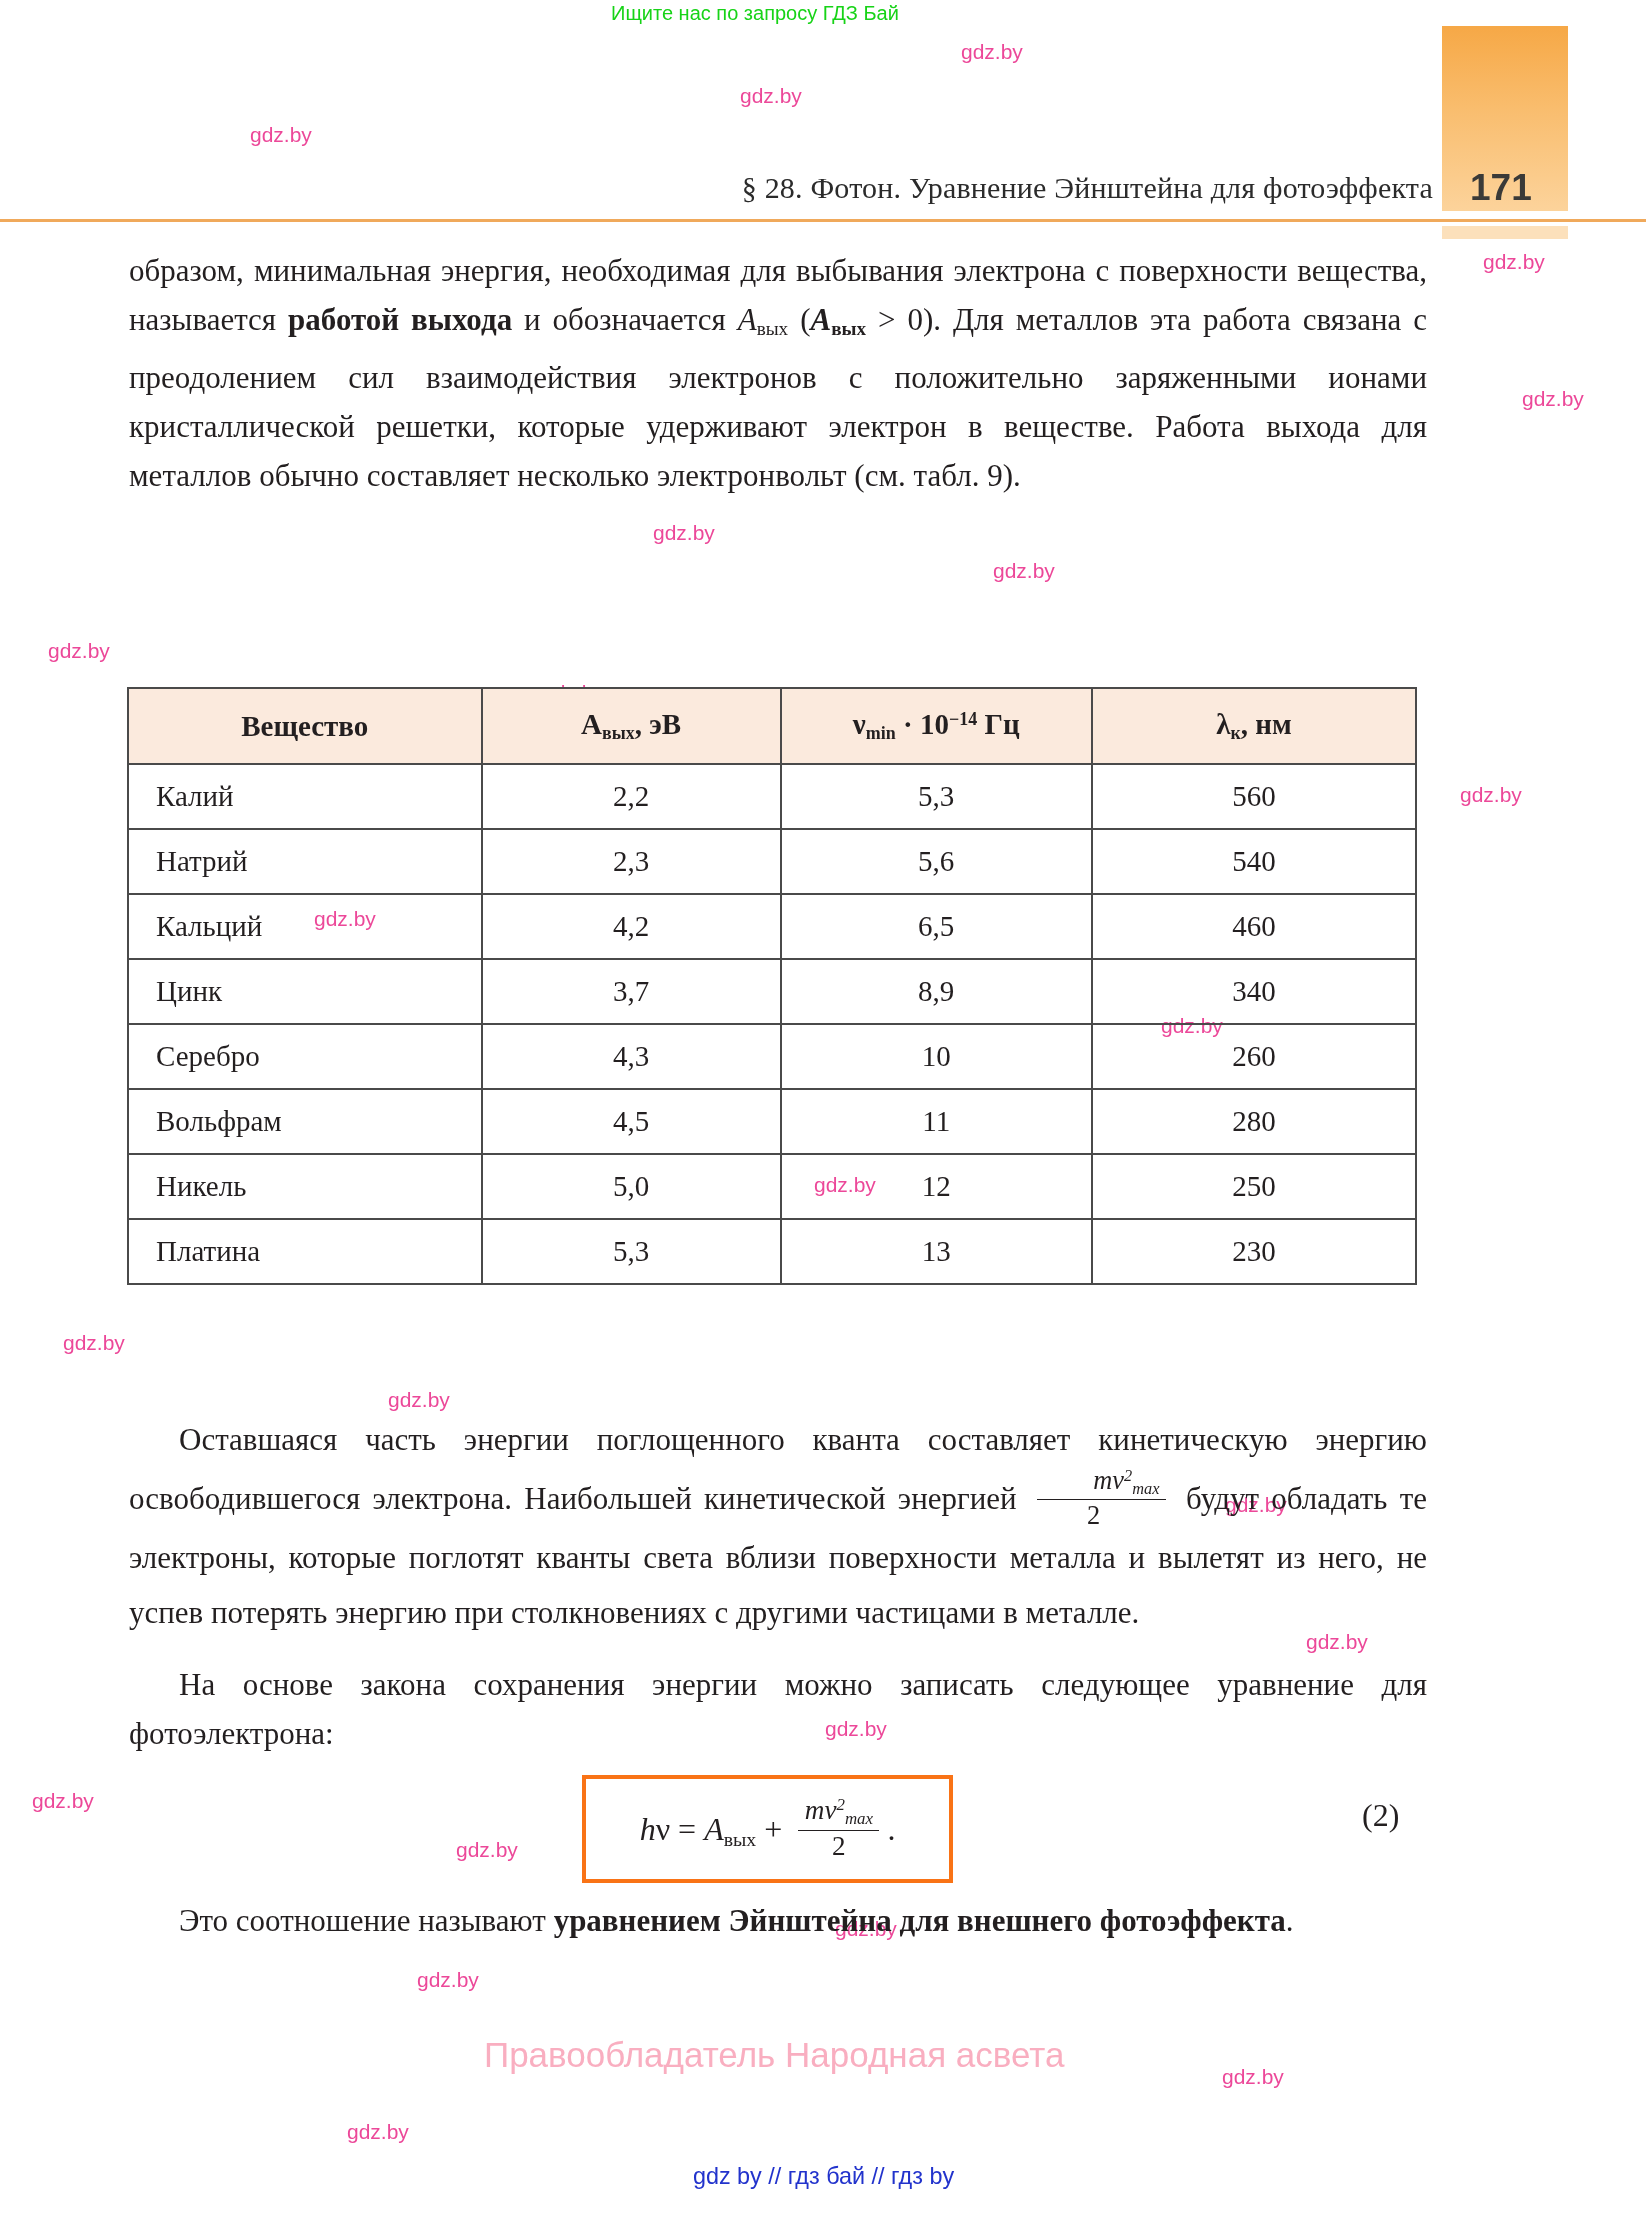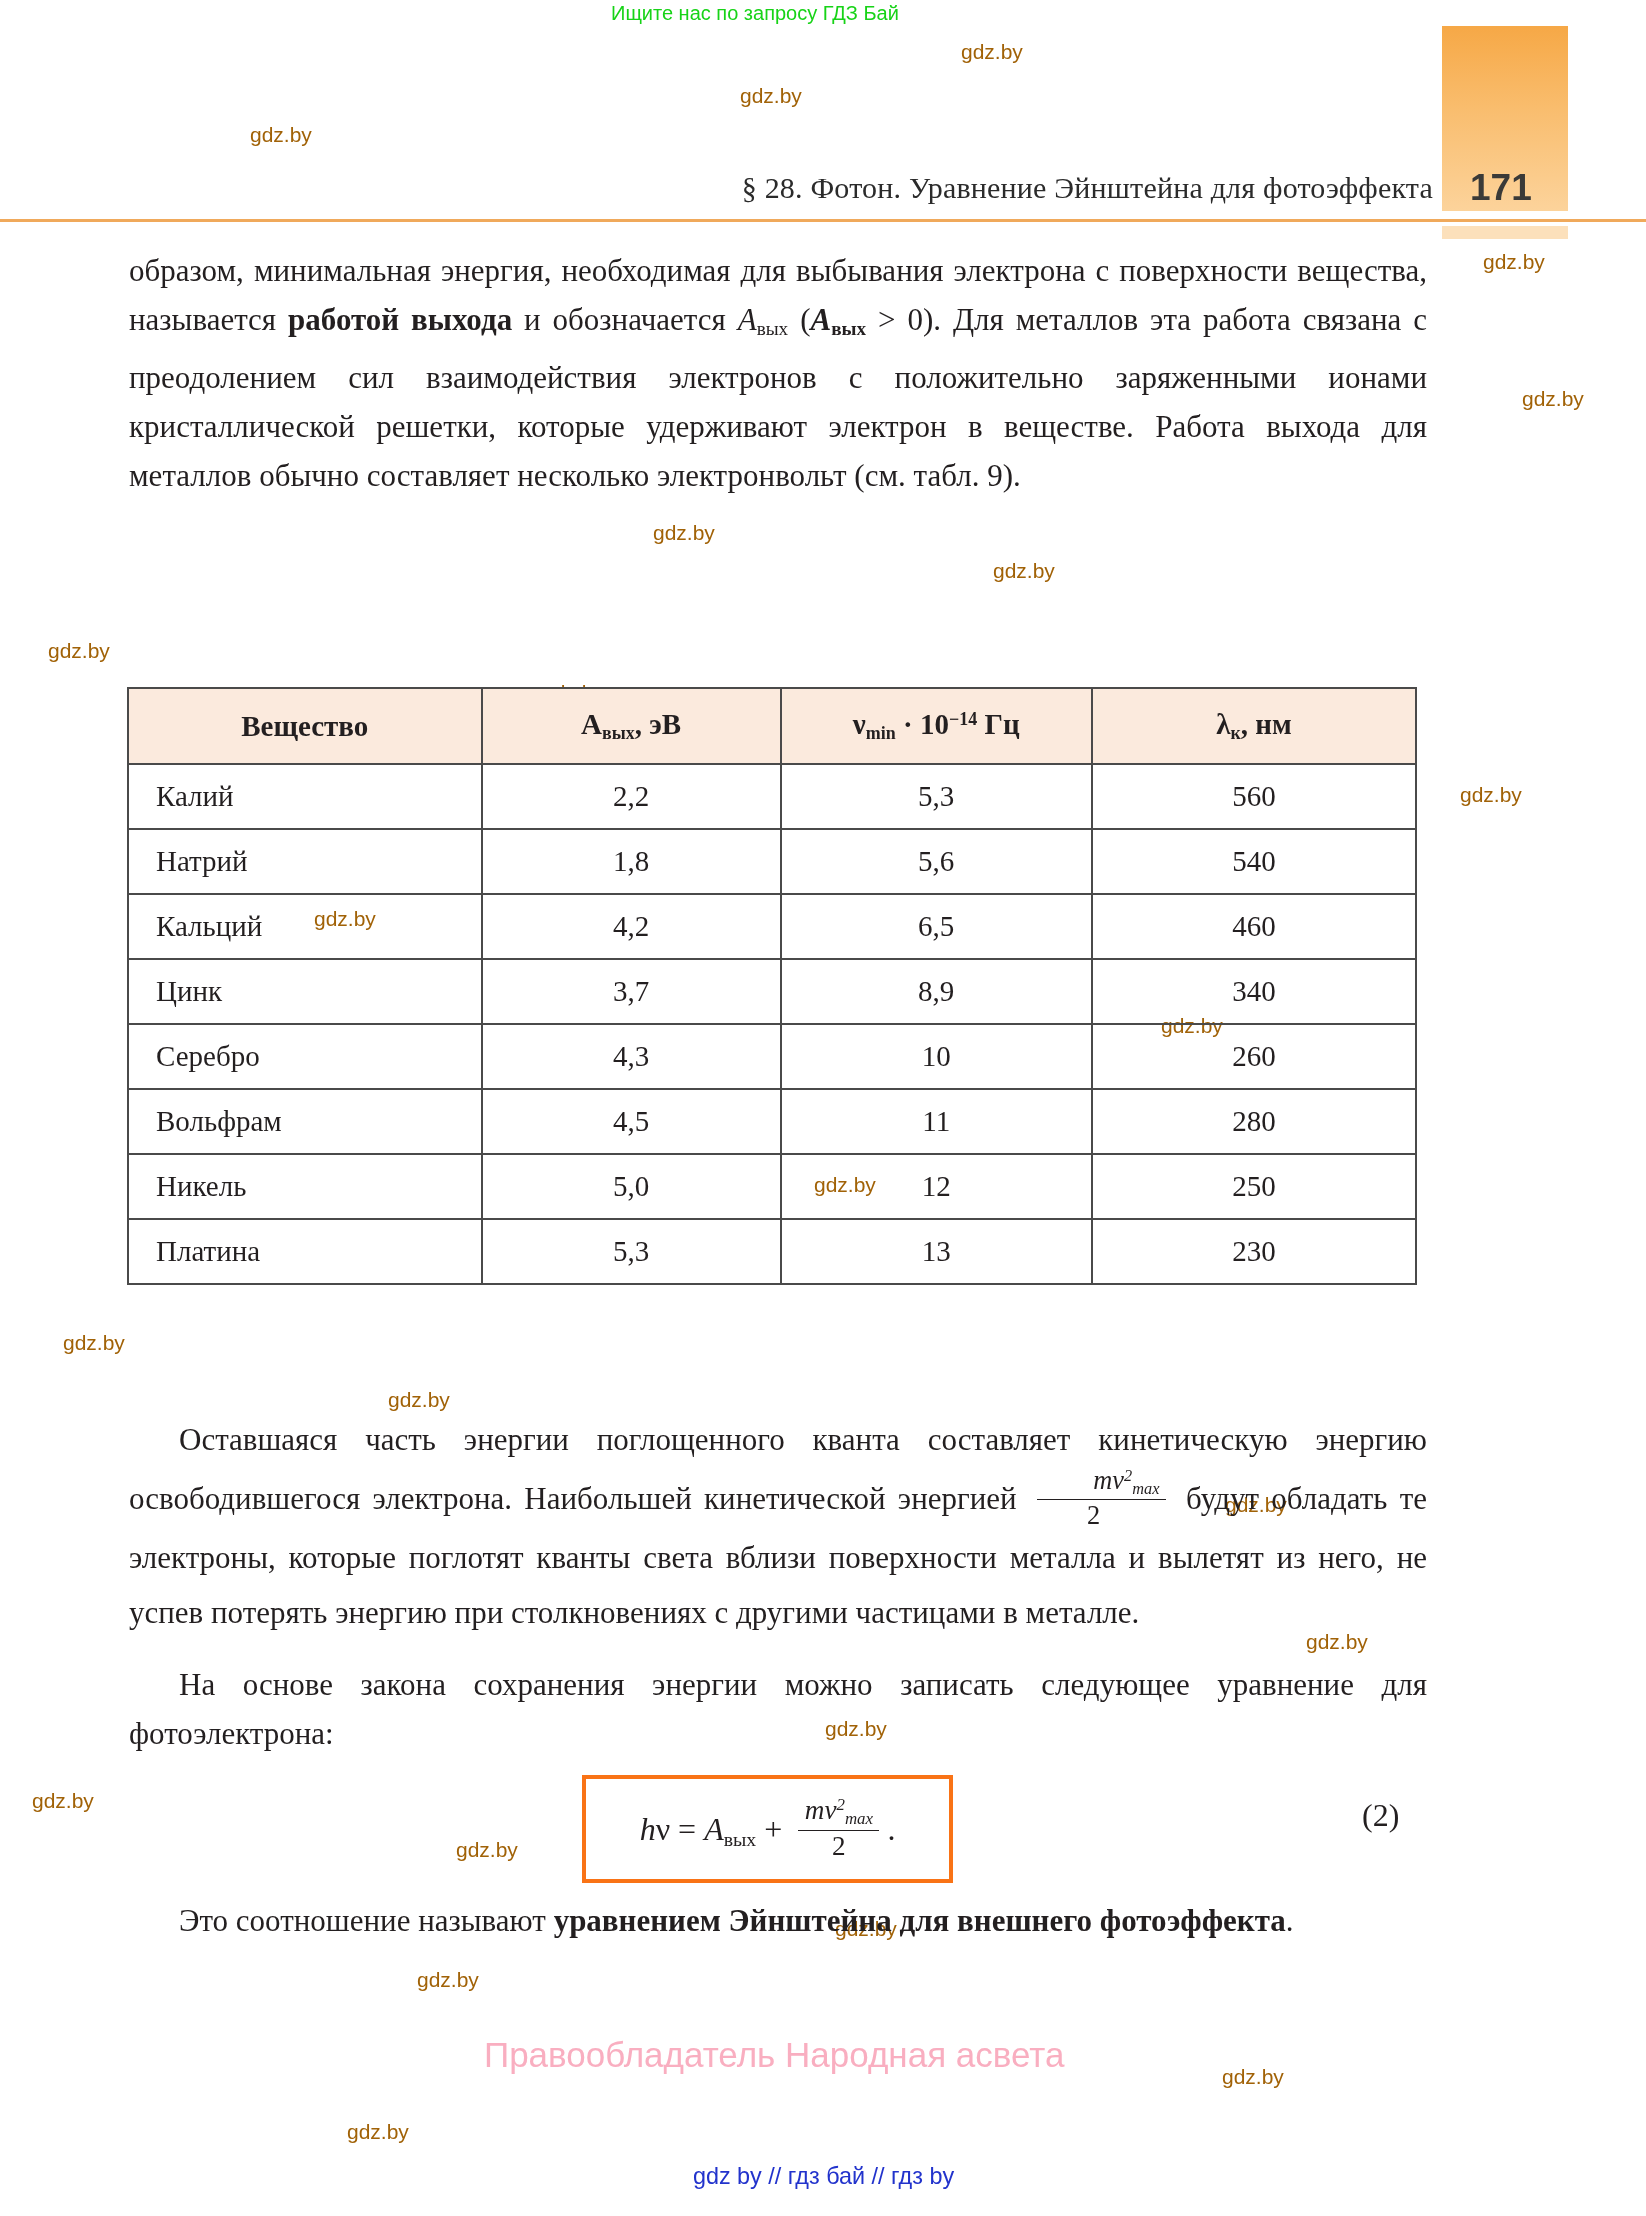--- a/index.html
+++ b/index.html
@@ -15,21 +15,21 @@
     font-family: "Liberation Serif", serif;
     color: #231f20;
     overflow: hidden;
   }
 
   
   .wm {
     position: absolute;
     font-family: "Liberation Sans", sans-serif;
     font-size: 21px;
-    color: #a16207;
+    color: #ec4899;
     white-space: nowrap;
     pointer-events: none;
   }
   .wm-top {
     position: absolute;
     font-family: "Liberation Sans", sans-serif;
     font-size: 20px;
     color: #17d317;
     white-space: nowrap;
     font-weight: 400;
@@ -285,21 +285,21 @@
     </thead>
     <tbody>
       <tr>
         <td class="name">Калий</td>
         <td class="val">2,2</td>
         <td class="val">5,3</td>
         <td class="val">560</td>
       </tr>
       <tr>
         <td class="name">Натрий</td>
-        <td class="val">1,8</td>
+        <td class="val">2,3</td>
         <td class="val">5,6</td>
         <td class="val">540</td>
       </tr>
       <tr>
         <td class="name">Кальций</td>
         <td class="val">4,2</td>
         <td class="val">6,5</td>
         <td class="val">460</td>
       </tr>
       <tr>

